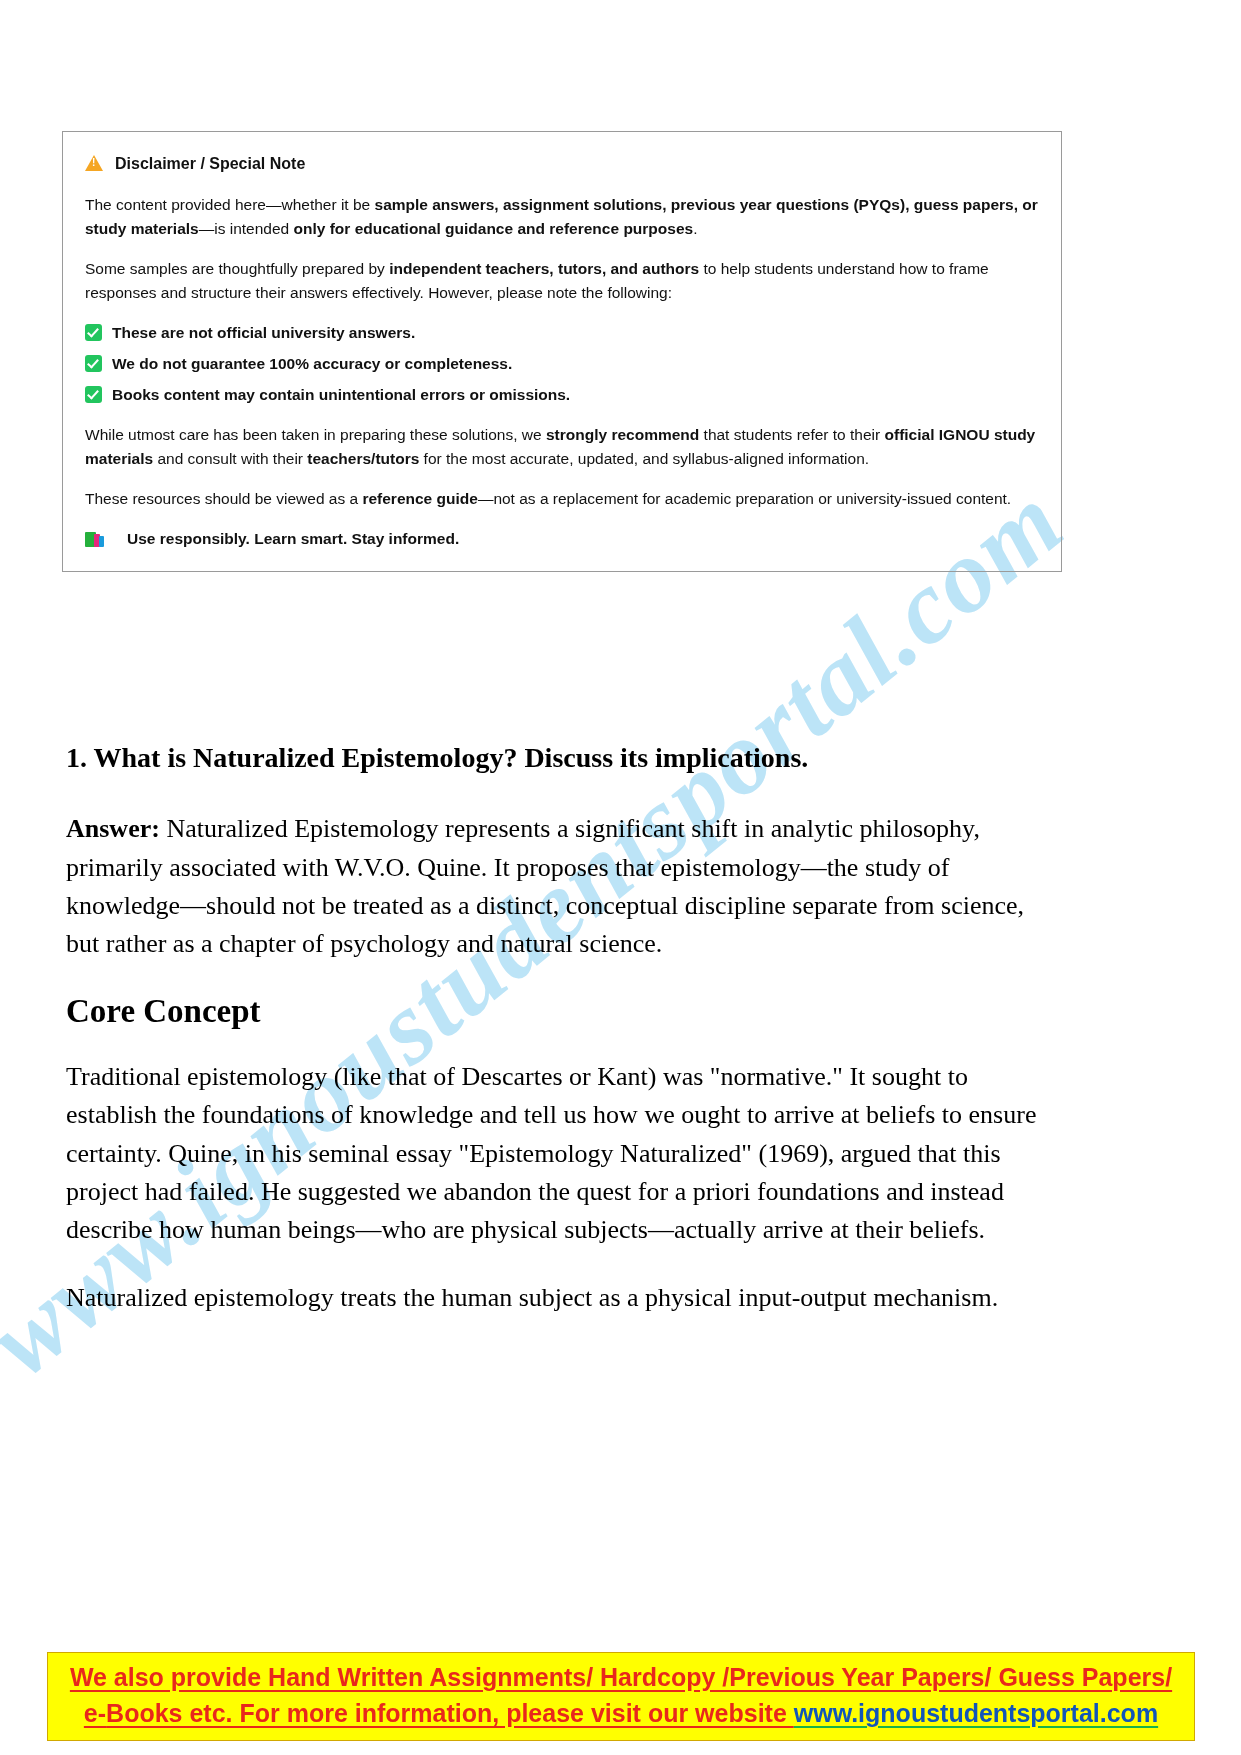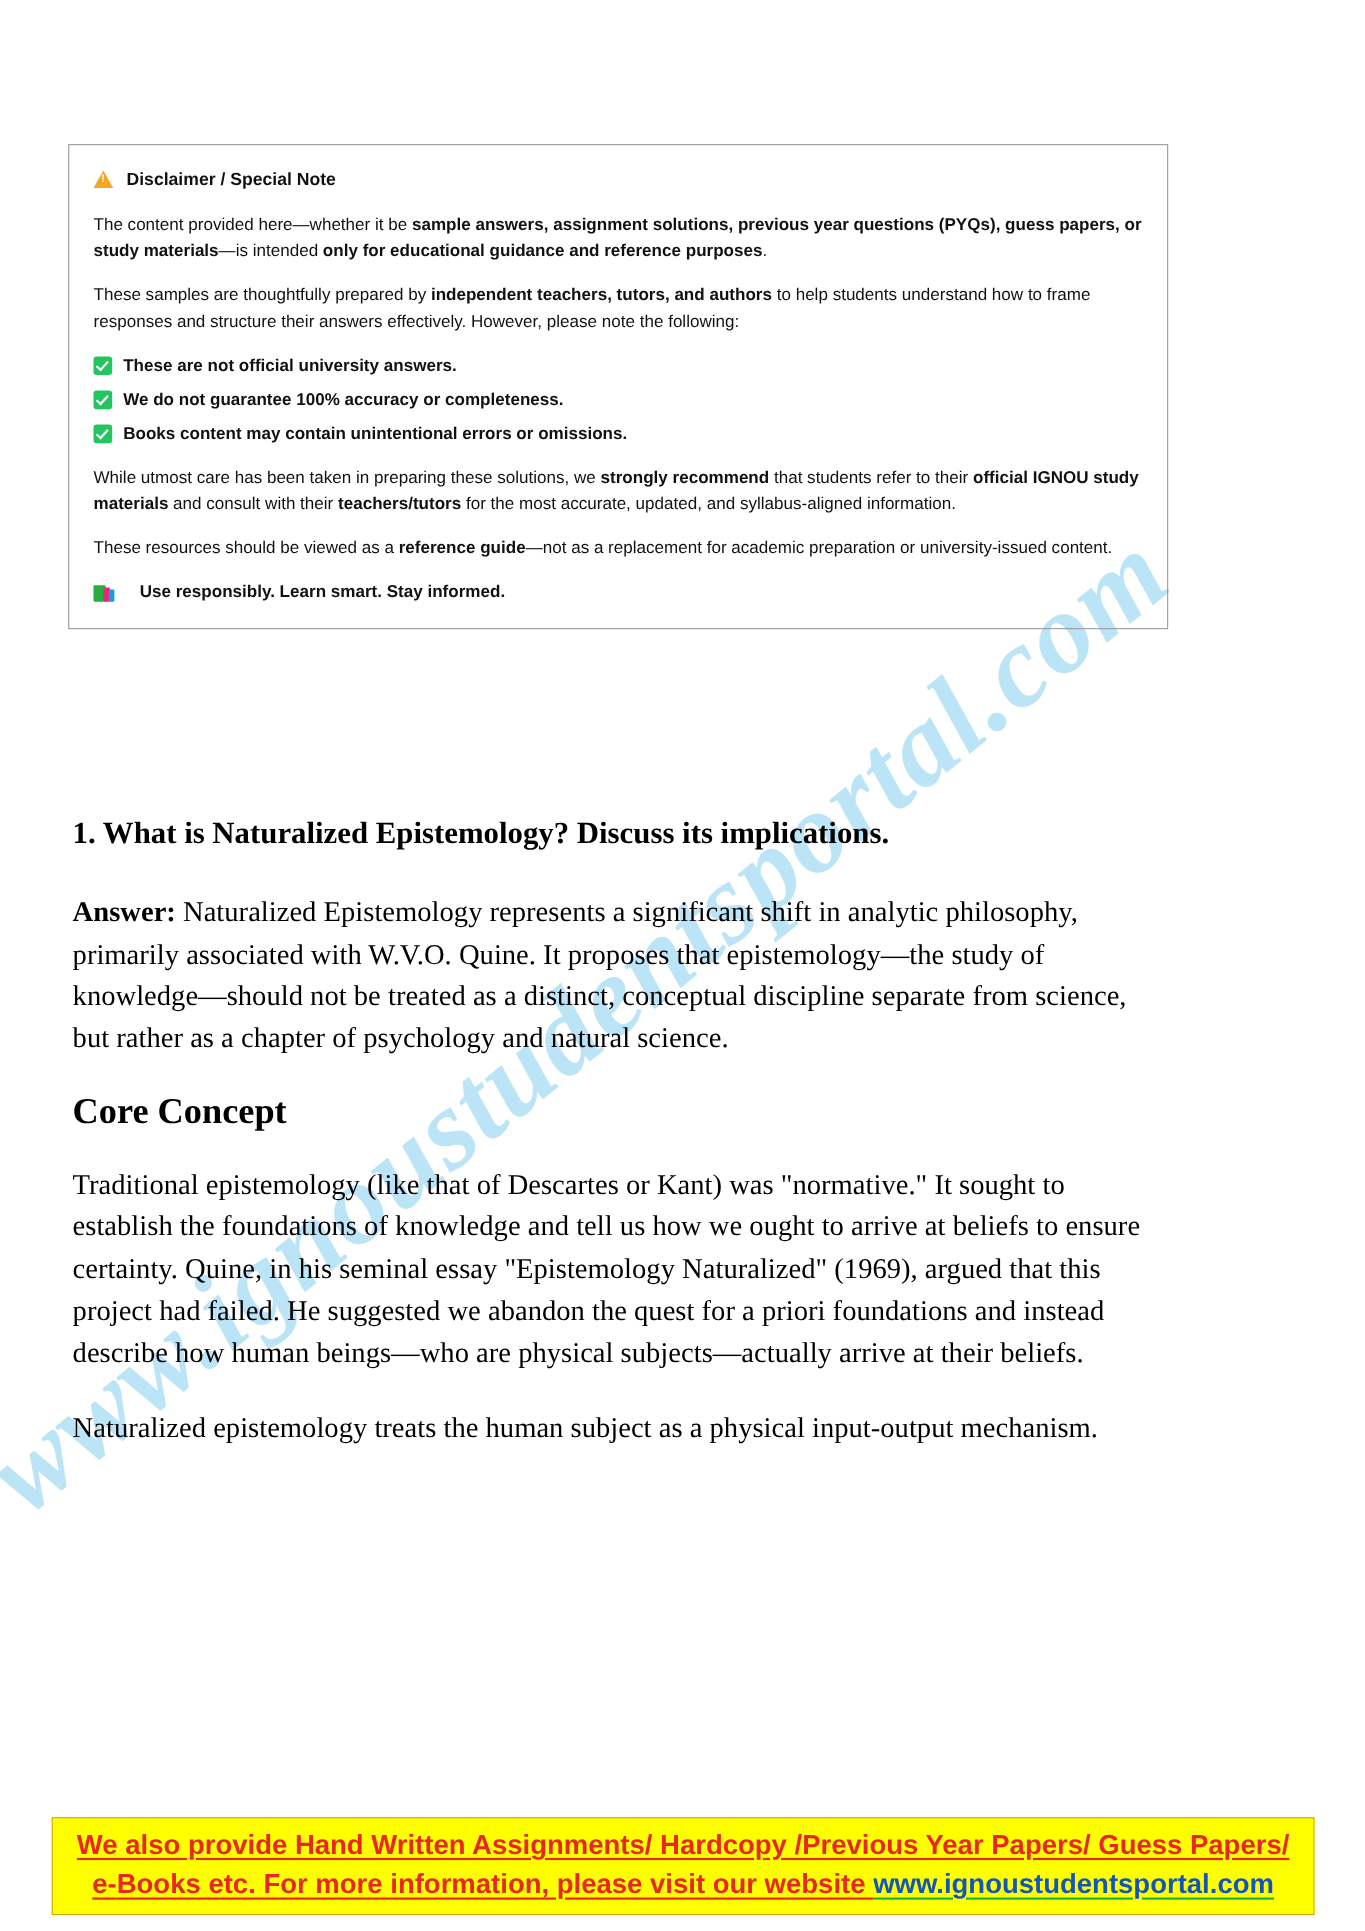--- a/index.html
+++ b/index.html
@@ -226,21 +226,21 @@
 
   <section id="disclaimer-box">
 
     <div id="disclaimer-title">
       <span class="warn-icon"></span>
       <span>Disclaimer / Special Note</span>
     </div>
 
     <p class="disc-para"><span>The content provided here—whether it be </span><b>sample answers, assignment solutions, previous year questions (PYQs), guess papers, or study materials</b><span>—is intended </span><b>only for educational guidance and reference purposes</b><span>.</span></p>
 
-    <p class="disc-para"><span>These samples are thoughtfully prepared by </span><b>independent teachers, tutors, and authors</b><span> to help students understand how to frame responses and structure their answers effectively. However, please note the following:</span></p>
+    <p class="disc-para"><span>Some samples are thoughtfully prepared by </span><b>independent teachers, tutors, and authors</b><span> to help students understand how to frame responses and structure their answers effectively. However, please note the following:</span></p>
 
     <ul id="check-list">
       <li>
         <span class="check-box"></span>
         <span>These are not official university answers.</span>
       </li>
       <li>
         <span class="check-box"></span>
         <span>We do not guarantee 100% accuracy or completeness.</span>
       </li>

